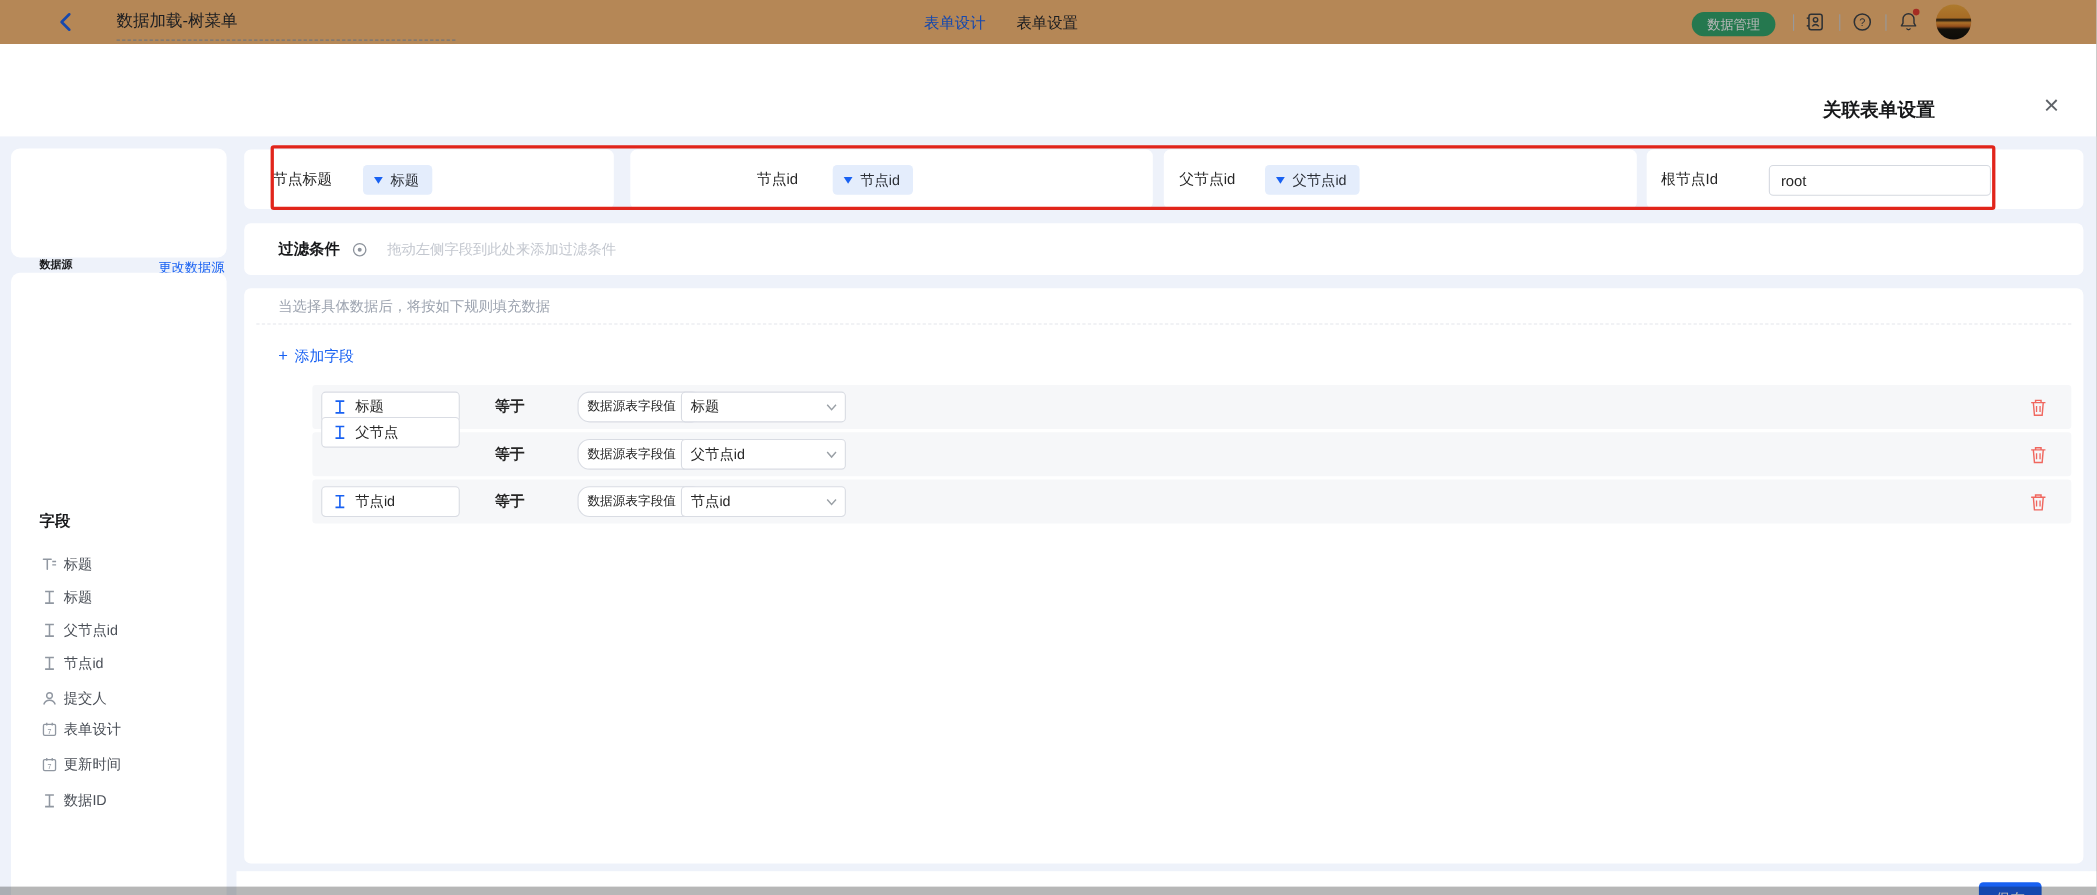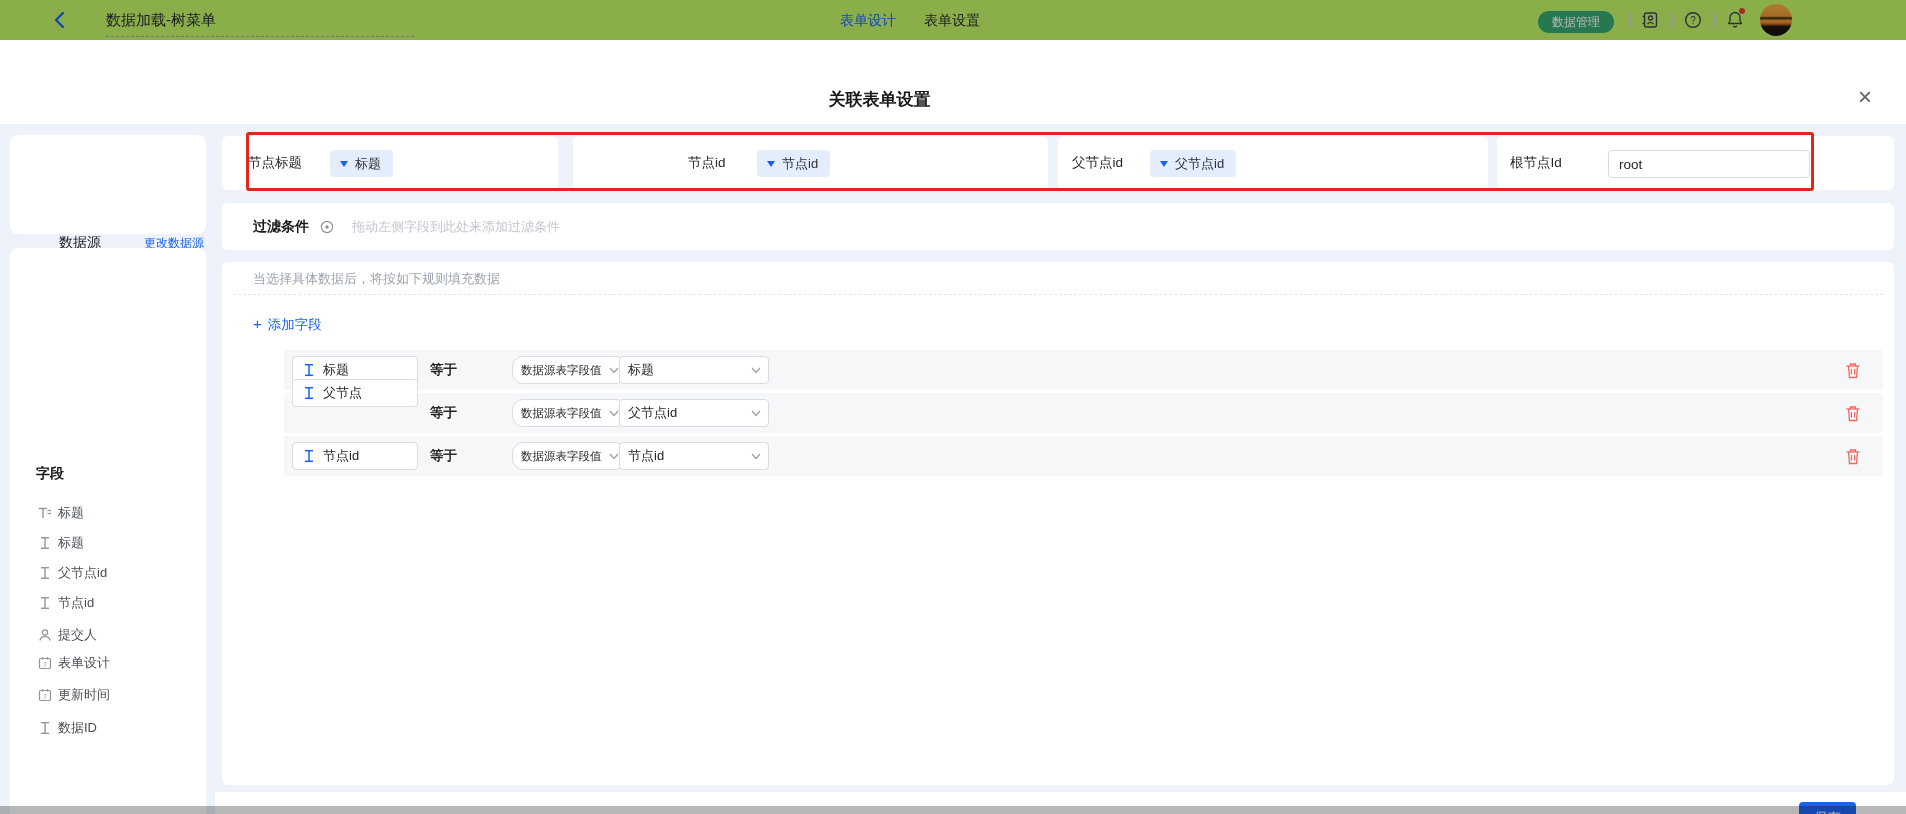--- a/index.html
+++ b/index.html
@@ -5,49 +5,49 @@
   * { margin:0; padding:0; box-sizing:border-box; }
   html,body { background:#888; }
   #app {
     position:relative; width:1906px; height:814px; overflow:hidden;
     background:#fff; font-family:"Liberation Sans","DejaVu Sans",sans-serif;
     -webkit-font-smoothing:antialiased;
   }
   .abs { position:absolute; }
 
   
-  .topbar { left:0; top:0; width:1906px; height:40px; background:#bef264; }
+  .topbar { left:0; top:0; width:1906px; height:40px; background:#fdba74; }
   .back-btn { left:50px; top:10px; width:20px; height:20px; cursor:pointer; }
   .tb-title { left:106px; top:0; height:40px; line-height:40px; font-size:15px; color:#1f2329; }
   .tb-underline { left:106px; top:36px; width:308px; border-bottom:1px dashed #9aa0a6; }
   .tab { top:0; height:40px; line-height:40px; font-size:14px; color:#1f2329; cursor:pointer; }
   .tab.active { color:#1861f2;margin-left:20px; }
   .green-pill { left:1538px; top:11px; height:22px; padding:0 14px; border:none; border-radius:11px;
     background:#2ea56a; color:#fff; font-size:12px; line-height:22px; cursor:pointer;
     font-family:inherit; }
   .tb-div { top:13px; width:1px; height:15px; background:#d2d4d8; }
   .tb-icon { top:11px; width:18px; height:18px; cursor:pointer; }
   .bell-dot { position:absolute; right:-1px; top:-2px; width:6px; height:6px; border-radius:50%; background:#e5382c; }
   .avatar { left:1760px; top:4px; width:32px; height:32px; border-radius:50%; overflow:hidden; cursor:pointer;
     background:linear-gradient(180deg,#f2a93b 0%,#e8932f 38%,#221a10 44%,#ef9a33 52%,#d06a20 62%,#161209 70%,#0c0a06 100%); }
 
   .dim-top   { left:0; top:0;   width:1906px; height:40px; background:rgba(15,15,15,.30); pointer-events:none; z-index:50; }
   .dim-bottom{ left:0; top:806px; width:1906px; height:8px; background:rgba(15,15,15,.30); pointer-events:none; z-index:50; }
 
   
   .modal { left:0; top:40px; width:1906px; height:766px; background:#fff; }
-  .modal-title { left:0; top:48px; width:1759px; text-align:center; font-size:17px; font-weight:600; color:#17181a; }
+  .modal-title { left:0; top:48px; width:1759px; text-align:right; font-size:17px; font-weight:600; color:#17181a; }
   .modal-close { left:1858px; top:44px; font-size:24px; color:#5f6368; cursor:pointer; line-height:26px; }
   .body-bg { left:0; top:84px; width:1906px; height:722px; background:#eef2fa; }
 
   .card { background:#fff; border-radius:8px; }
 
   
   .ds-card { left:10px; top:95px; width:196px; height:99px; }
-  .ds-title { left:26px; top:99px; font-size:14px; font-weight:normal; color:#17181a;margin-left:23px; }
+  .ds-title { left:26px; top:99px; font-size:10px; font-weight:bold; color:#17181a; }
   .ds-change { left:112px; top:100px; width:82px; text-align:right; font-size:12px; color:#1861f2; cursor:pointer; }
   .ds-selected { left:20px; top:124px; width:176px; height:30px; background:#f4f5f7; border-radius:4px; cursor:pointer; }
   .ds-doc { left:29px; top:131px; width:15px; height:16px; }
   .ds-sel-label { left:51px; top:124px; height:30px; line-height:30px; font-size:13px; color:#2b2f36; }
 
   .fields-card { left:10px; top:208px; width:196px; height:587px; }
   .fields-title { left:26px; top:217px; font-size:14px; font-weight:bold; color:#17181a; }
   .f-item { left:18px; width:178px; height:28px; cursor:grab; }
   .f-item .ico { position:absolute; left:10px; top:7px; width:14px; height:14px; color:#9097a1; }
   .f-item .lbl { position:absolute; left:30px; top:0; height:28px; line-height:28px; font-size:13px; color:#4a4f57; }
@@ -73,25 +73,25 @@
   
   .main-card { left:222px; top:222px; width:1672px; height:523px; border-radius:6px; }
   .hint { left:253px; top:230px; font-size:13px; color:#9ca3af; }
   .dash-div { left:233px; top:254px; width:1650px; border-top:1px dashed #e3e6eb; }
   .add-field { left:253px; top:270px; height:28px; line-height:28px; font-size:13.5px; color:#1861f2; cursor:pointer; }
   .add-field .plus { font-size:15px; margin-right:6px; }
   .rule-row { left:284px; width:1599px; height:40px; background:#f6f7f9; border-radius:3px; }
   .name-box { left:292px; width:126px; height:28px; background:#fff; border:1px solid #d9dce3; border-radius:4px; }
   .name-box .t-ico { position:absolute; left:9px; top:6px; width:14px; height:14px; color:#1861f2; }
   .name-box .nm { position:absolute; left:30px; top:0; height:26px; line-height:26px; font-size:13px; color:#262626; }
-  .equals { left:430px; height:40px; line-height:40px; font-size:13.5px; font-weight:600; color:#262626; }
+  .equals { left:450px; height:40px; line-height:40px; font-size:13.5px; font-weight:600; color:#262626; }
   .sel { background:#fff; border:1px solid #d9dce3; border-radius:4px; height:28px; cursor:pointer; }
   .sel .sv { position:absolute; left:8px; top:0; height:26px; line-height:26px; color:#262626; white-space:nowrap; }
   .sel .chev { position:absolute; right:7px; top:10px; width:10px; height:7px; color:#9aa0a6; }
-  .sel1 { left:512px; width:115px;border-radius:11px; } .sel1 .sv { font-size:11.5px; }
+  .sel1 { left:525px; width:115px;border-radius:11px; } .sel1 .sv { font-size:11.5px; }
   .sel2 { left:619px; width:150px; } .sel2 .sv { font-size:13px; }
   .trash { left:1845px; width:16px; height:17px; color:#f0675f; cursor:pointer; }
 
   
   .footer { left:215px; top:752px; width:1691px; height:54px; background:#fff; }
   .save-btn { left:1799px; top:762px; width:57px; height:31px; background:#1861f2; color:#fff; border:none;
     border-radius:4px; font-size:13.5px; cursor:pointer; font-family:inherit; }
 
   svg { display:block; }
 </style>

